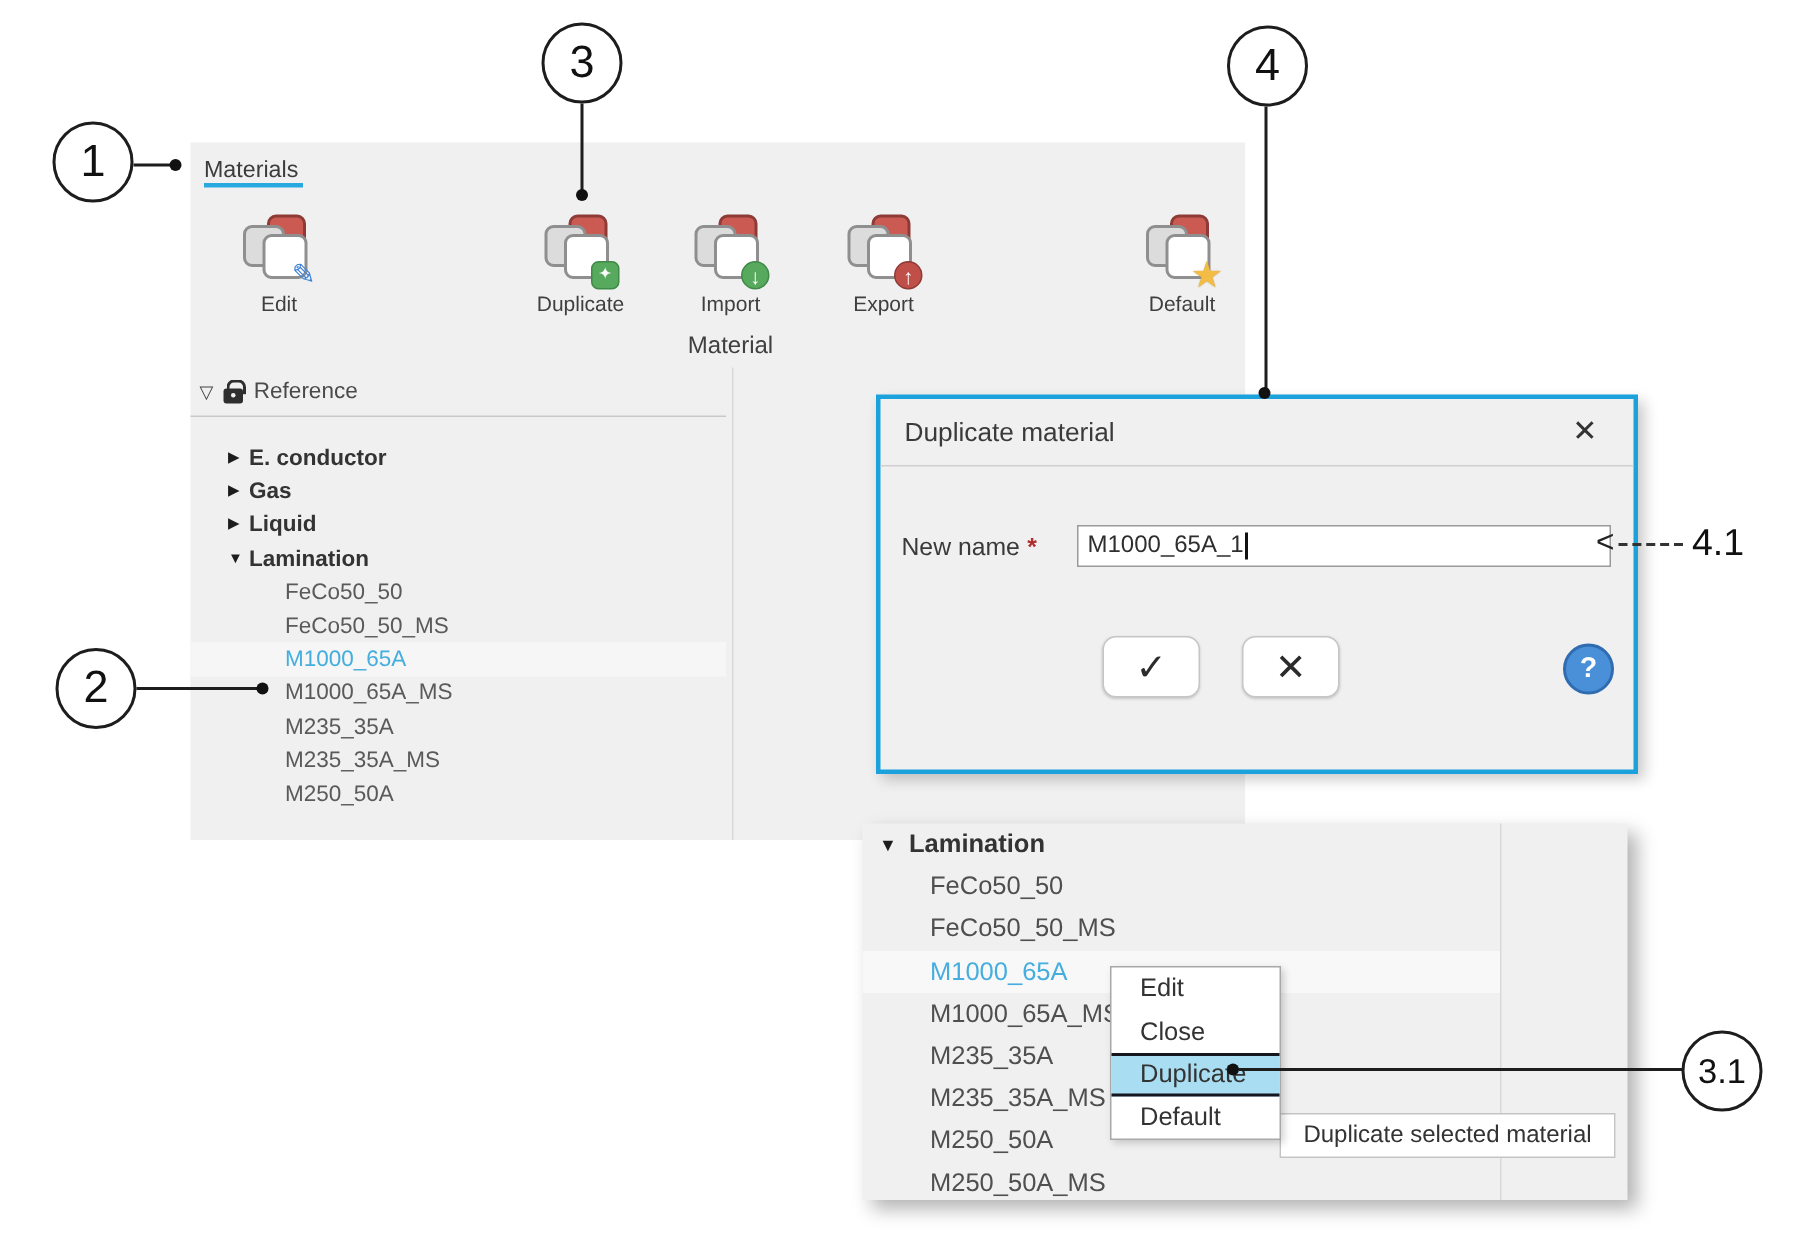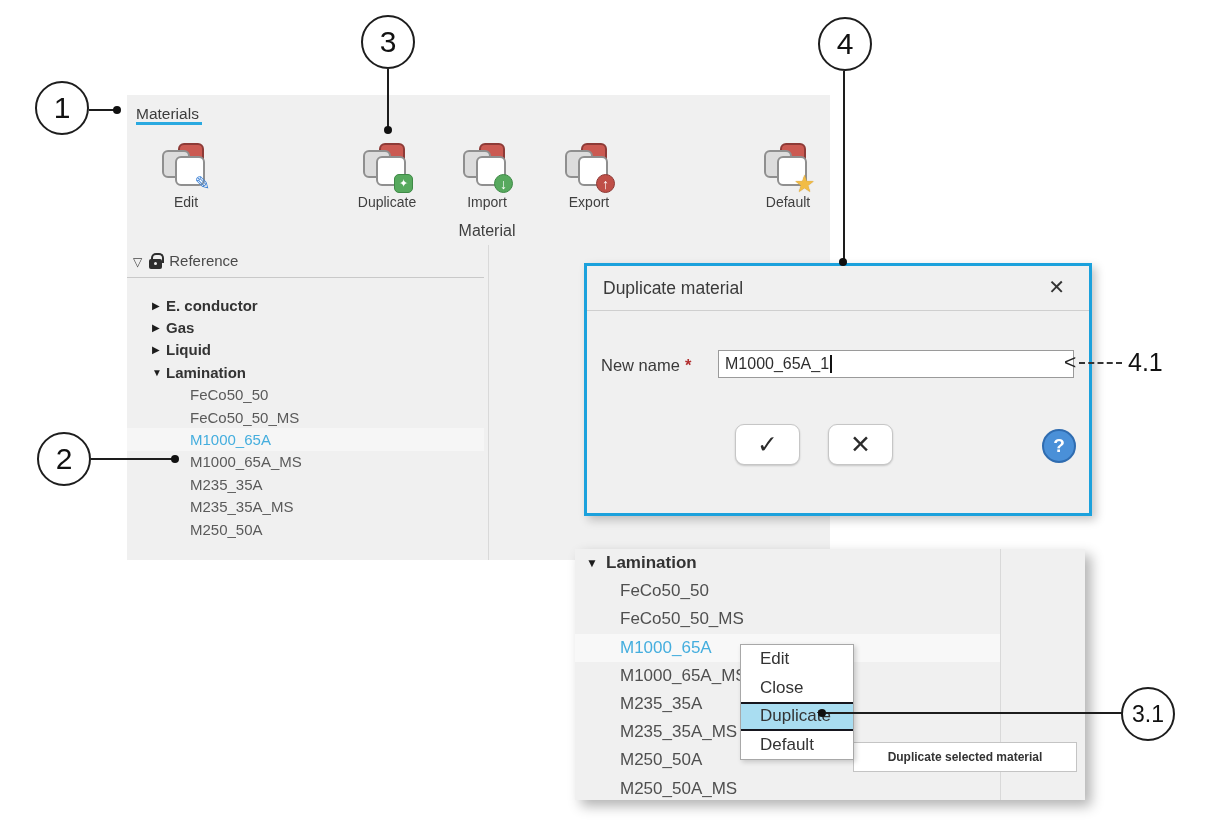--- a/index.html
+++ b/index.html
@@ -94,21 +94,21 @@
   .irow.child.selected { background:#f8f8f8; color:#45aede; }
   .arr-collapsed::before { content:"▶"; }
   .arr-expanded::before { content:"▼"; }
 
   .ctx-menu { position:absolute; left:165px; top:95px; width:114px; background:#fff;
               border:1px solid #a8a8a8; box-shadow:2px 2px 5px rgba(0,0,0,.18); z-index:15; }
   .ctx-item { height:28.5px; display:flex; align-items:center; padding-left:19px; font-size:17px; color:#333; cursor:default; }
   .ctx-item.highlighted { background:#a9ddf1; border-top:2px solid #16161e; border-bottom:2px solid #16161e; }
   .tooltip { position:absolute; left:278px; top:193px; width:224px; height:30px; background:#fff;
              border:1px solid #c4c4c4; display:flex; align-items:center; justify-content:center;
-             font-size:12px; color:#333; z-index:14; white-space:nowrap;font-weight:bold; }
+             font-size:16px; color:#333; z-index:14; white-space:nowrap; }
 </style>
 </head>
 <body>
 
 <div id="canvas">
 
   <div class="mpanel">
     <div class="tab">Materials</div>
     <div class="tab-underline"></div>
 

